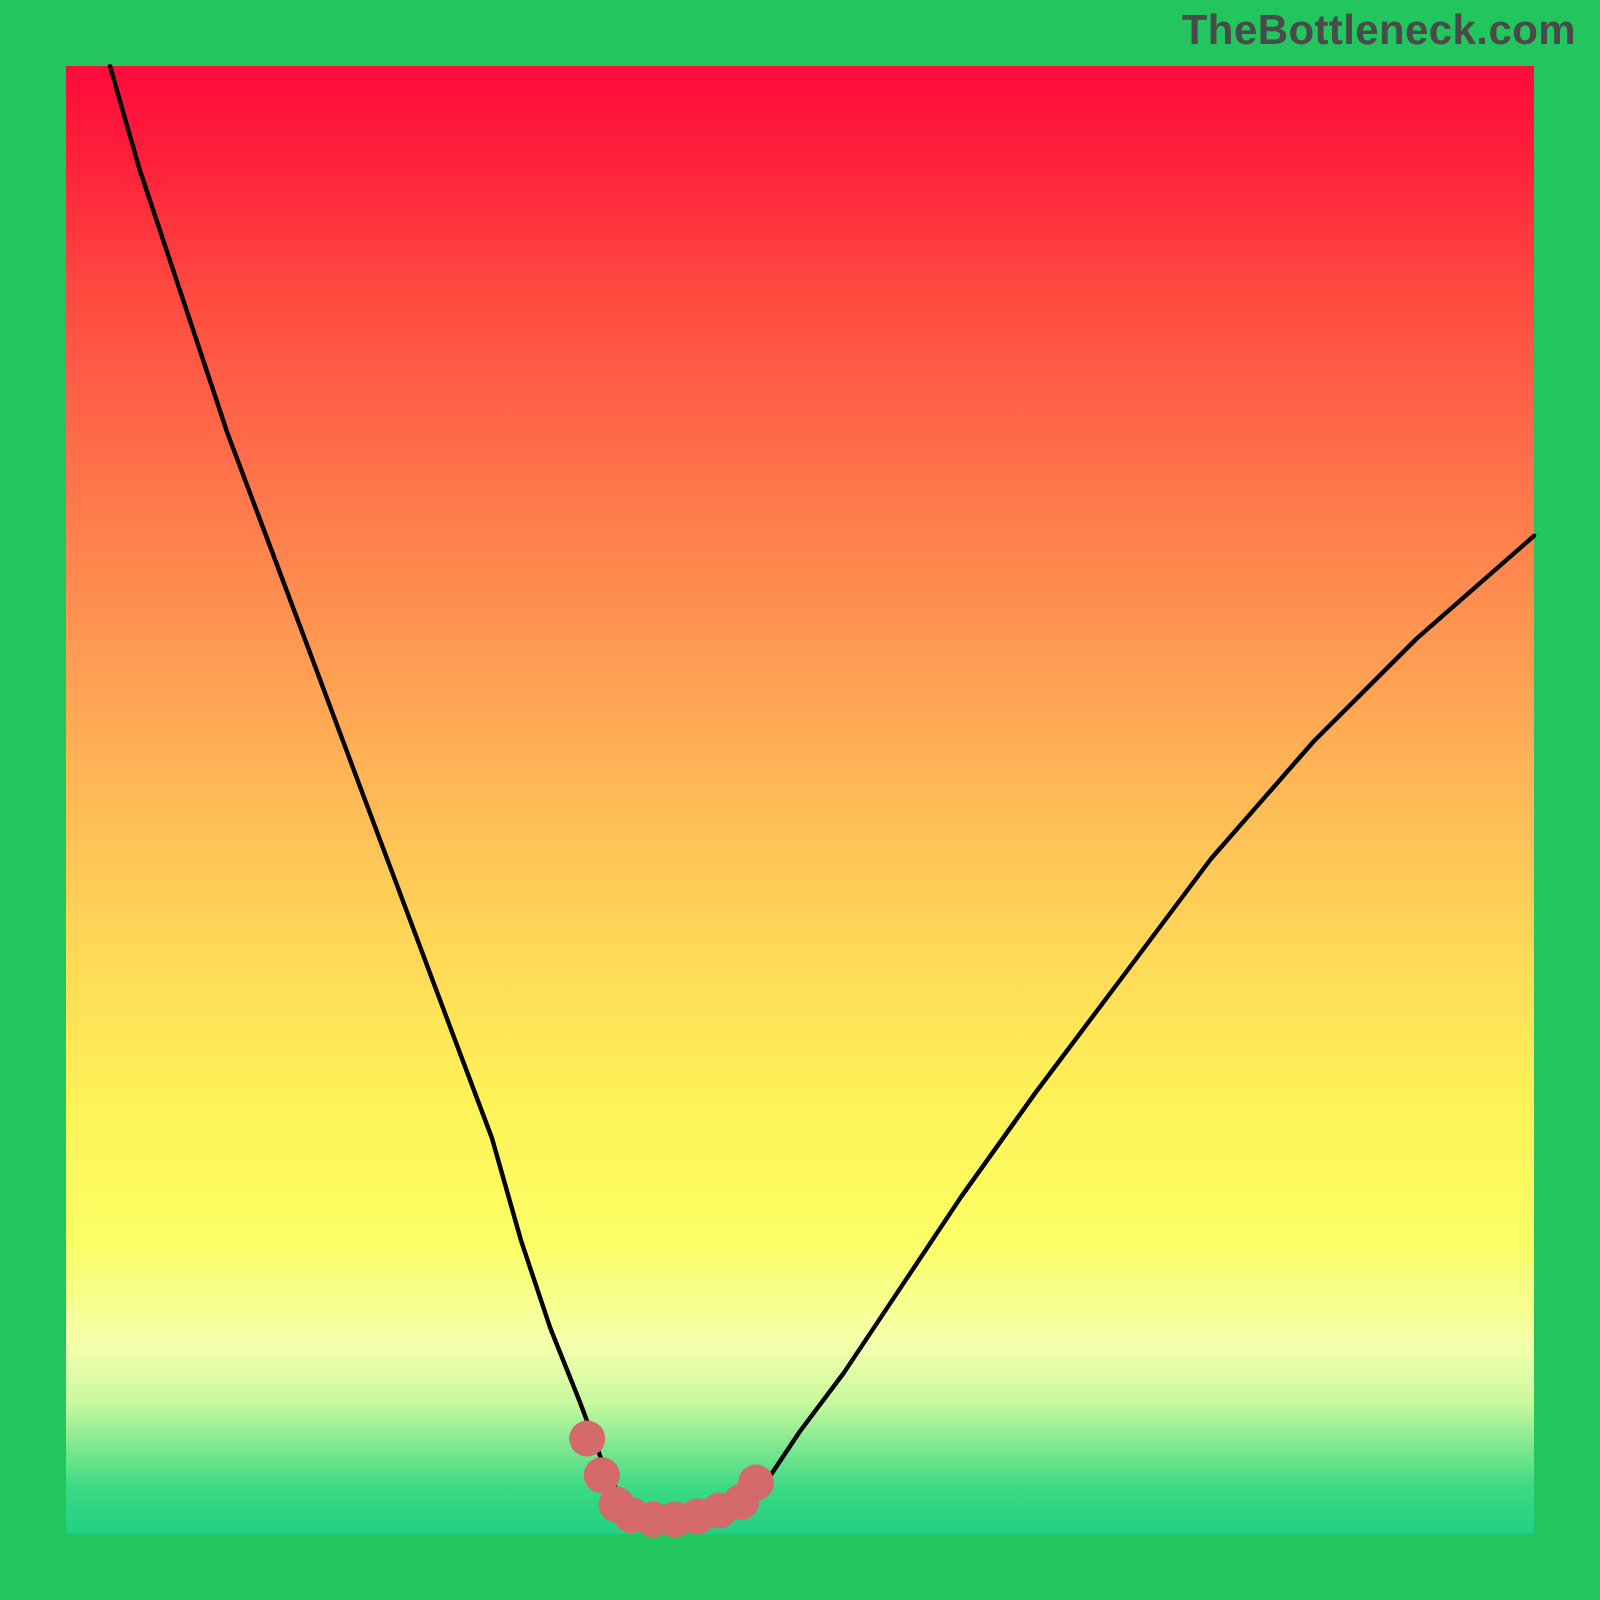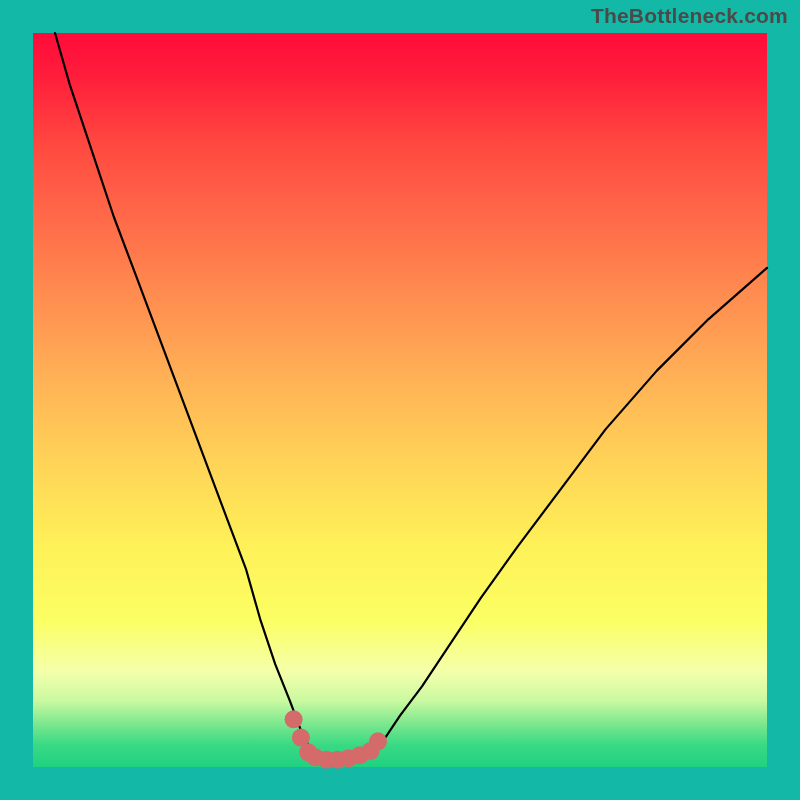--- a/index.html
+++ b/index.html
@@ -9,21 +9,21 @@
     height: 800px;
     background: #000;
     overflow: hidden;
   }
   .frame {
     position: absolute;
     left: 0;
     top: 0;
     width: 800px;
     height: 800px;
-    background: #14b8a6;
+    background: #22c55e;
   }
   .plot-area {
     position: absolute;
     left: 33px;
     top: 33px;
     width: 734px;
     height: 734px;
     background: linear-gradient(to bottom,
       #ff0b3a 0%,
       #ff1e3b 6%,

